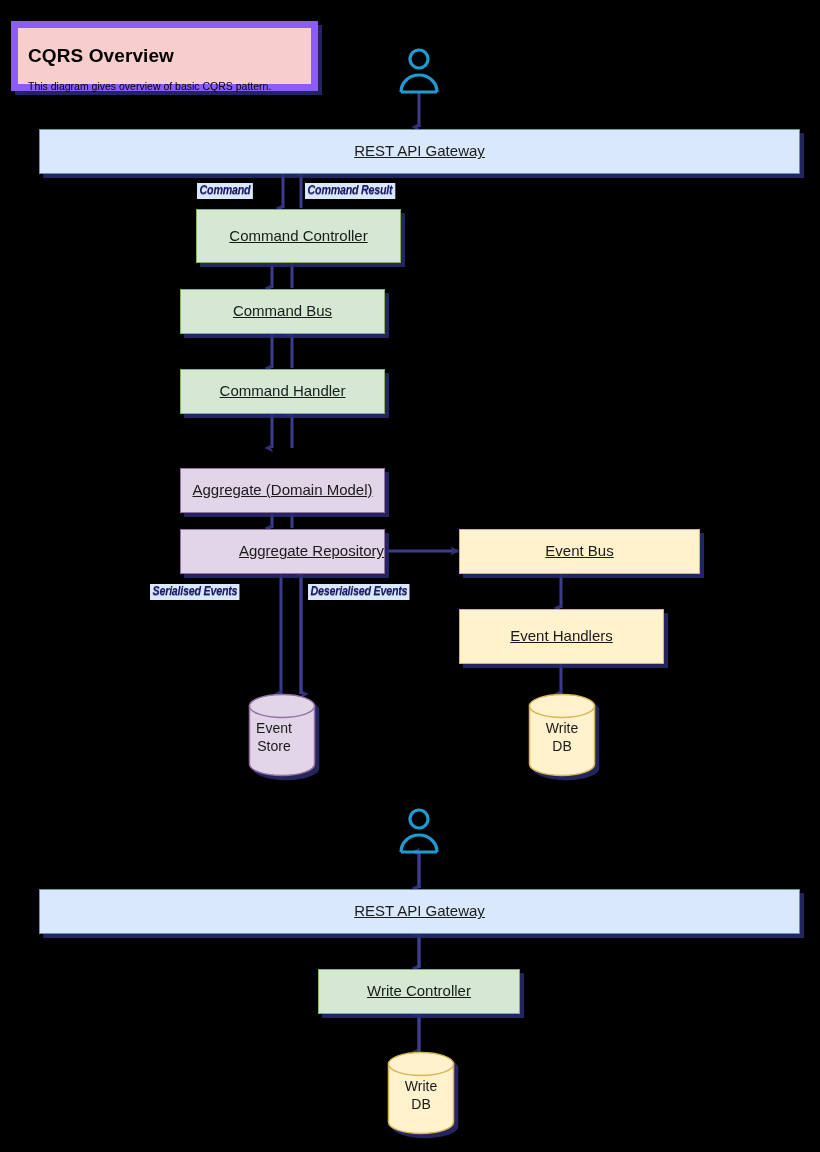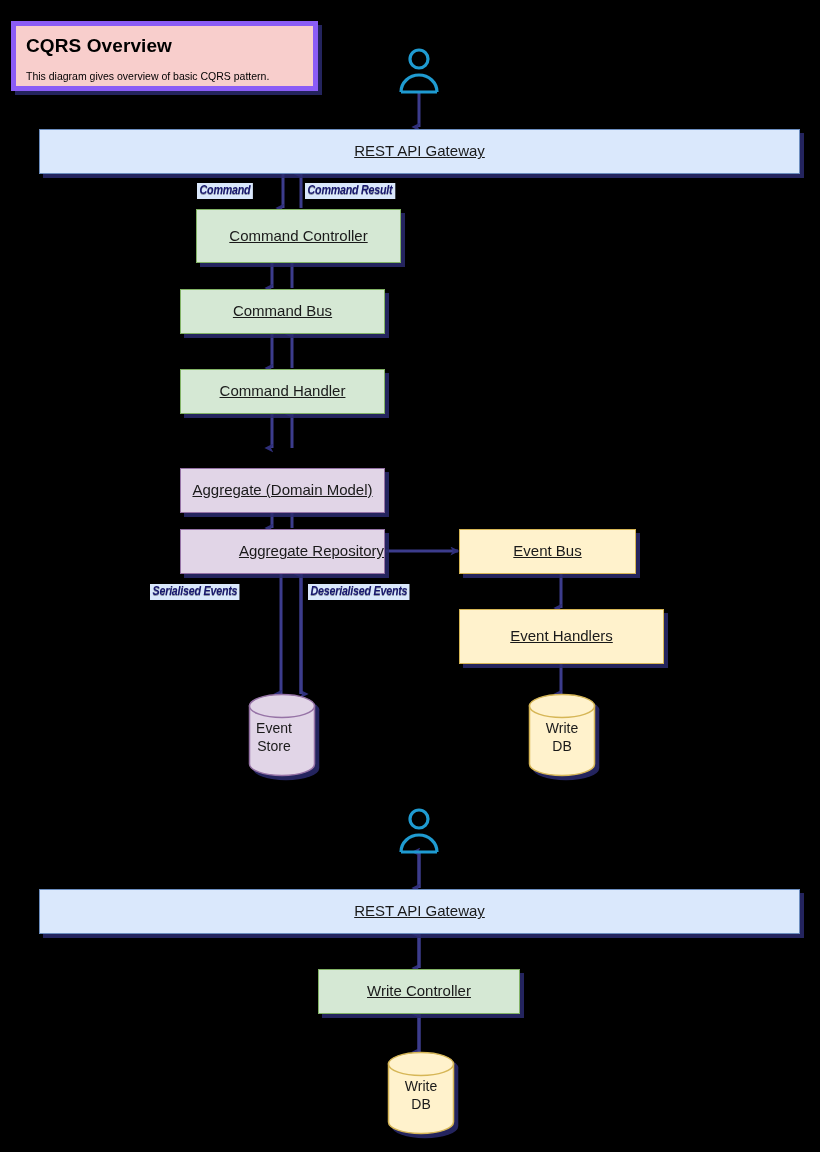--- a/index.html
+++ b/index.html
@@ -13,22 +13,22 @@
         font-size:15px;color:#1a1a1a;line-height:1.25;
         box-shadow:4px 4px 0 0 rgba(42,42,110,.85);z-index:5;text-decoration:underline;}
 
   .n-blue{background:#dae8fc;border:1px solid #6c8ebf;}
   .n-green{background:#d5e8d4;border:1px solid #82b366;}
   .n-purple{background:#e1d5e7;border:1px solid #9673a6;}
   .n-yellow{background:#fff2cc;border:1px solid #d6b656;}
 
   
   .titlecard{position:absolute;box-sizing:border-box;background:#f8cecc;
-             border:5px solid #8b5cf6;box-shadow:4px 4px 0 0 rgba(42,42,110,.85);
-             padding:9px 10px 0 10px;z-index:6;}
+             border:7px solid #8b5cf6;box-shadow:4px 4px 0 0 rgba(42,42,110,.85);
+             padding:17px 10px 0 10px;z-index:6;}
   .titlecard .t-h{font-size:19px;font-weight:bold;color:#000;line-height:1.2;
                   letter-spacing:.1px;}
   .titlecard .t-s{font-size:10.5px;color:#000;margin-top:12px;line-height:1.2;}
 
   
   .cyl{position:absolute;box-sizing:border-box;z-index:5;
        filter:drop-shadow(4px 4px 0 rgba(42,42,110,.85));}
   .cyl svg{position:absolute;left:0;top:0;}
   .cyl .cyl-lbl{position:absolute;left:0;right:0;top:50%;
         transform:translateY(-42%);text-align:center;font-size:14px;
@@ -138,21 +138,21 @@
   </div>
 
   <div class="node n-purple" style="left:180px;top:468px;width:205px;height:45px;">
     <span>Aggregate (Domain Model)</span>
   </div>
 
   <div class="node n-purple" style="left:180px;top:529px;width:205px;height:45px;justify-content:flex-end;">
     <span>Aggregate Repository</span>
   </div>
 
-  <div class="node n-yellow" style="left:459px;top:529px;width:177px;height:45px;">
+  <div class="node n-yellow" style="left:459px;top:529px;width:241px;height:45px;">
     <span>Event Bus</span>
   </div>
 
   <div class="node n-yellow" style="left:459px;top:609px;width:205px;height:55px;">
     <span>Event Handlers</span>
   </div>
 
   <div class="elabel" style="left:150px;top:584px;">Serialised Events</div>
   <div class="elabel" style="left:308px;top:584px;">Deserialised Events</div>
 

